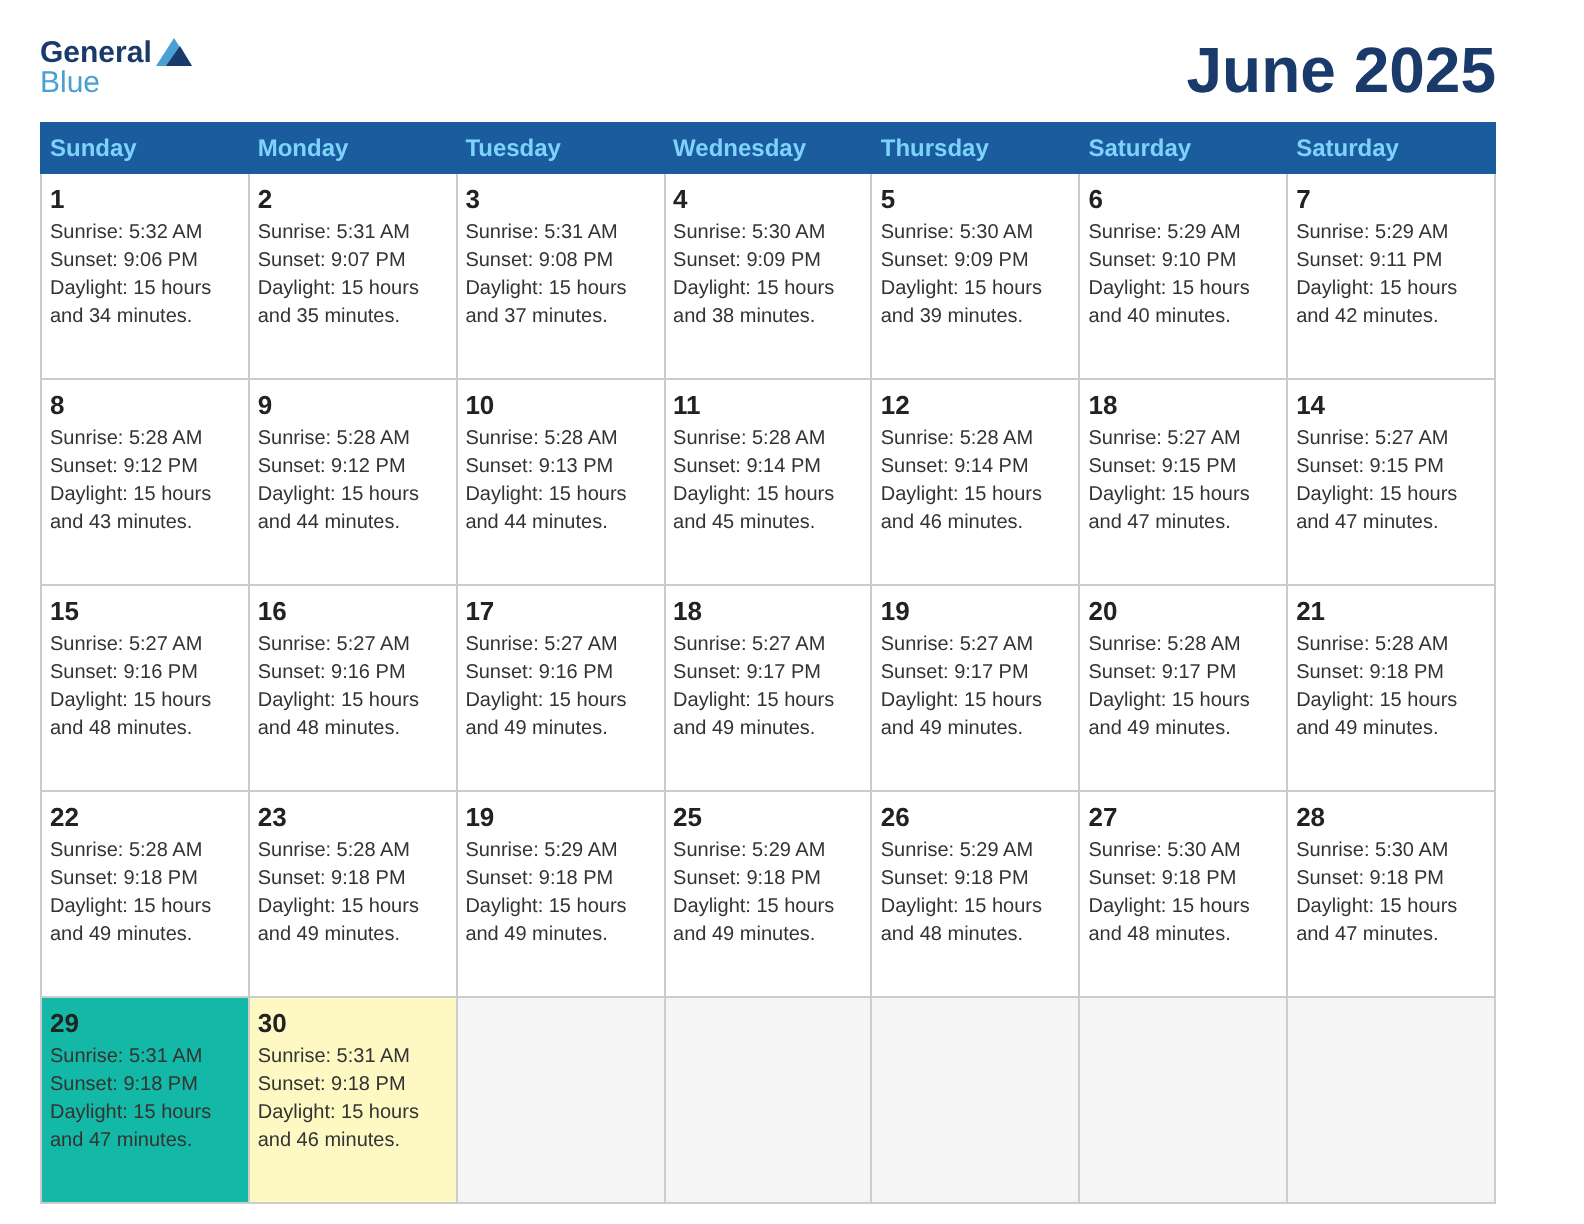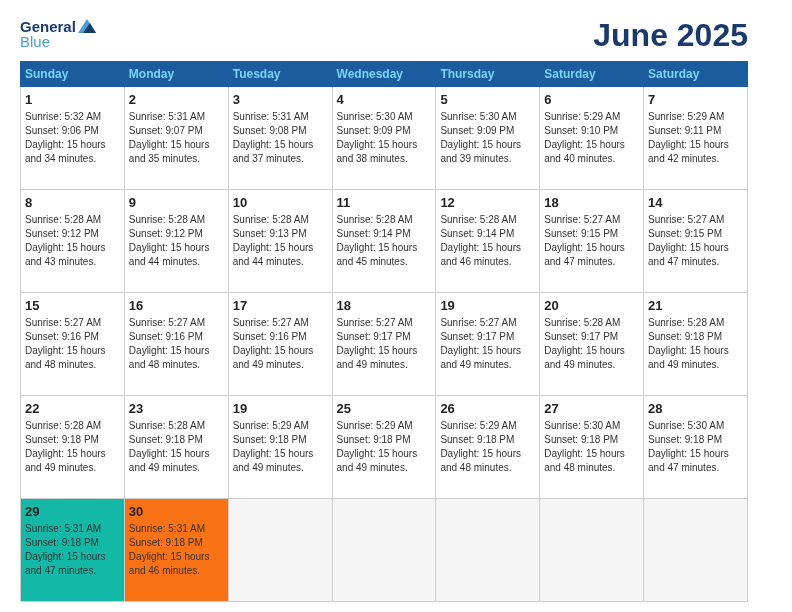--- a/index.html
+++ b/index.html
@@ -158,21 +158,21 @@
           <td><span class="day-num">22</span><span class="day-info">Sunrise: 5:28 AM<br>Sunset: 9:18 PM<br>Daylight: 15 hours and 49 minutes.</span></td>
           <td><span class="day-num">23</span><span class="day-info">Sunrise: 5:28 AM<br>Sunset: 9:18 PM<br>Daylight: 15 hours and 49 minutes.</span></td>
           <td><span class="day-num">19</span><span class="day-info">Sunrise: 5:29 AM<br>Sunset: 9:18 PM<br>Daylight: 15 hours and 49 minutes.</span></td>
           <td><span class="day-num">25</span><span class="day-info">Sunrise: 5:29 AM<br>Sunset: 9:18 PM<br>Daylight: 15 hours and 49 minutes.</span></td>
           <td><span class="day-num">26</span><span class="day-info">Sunrise: 5:29 AM<br>Sunset: 9:18 PM<br>Daylight: 15 hours and 48 minutes.</span></td>
           <td><span class="day-num">27</span><span class="day-info">Sunrise: 5:30 AM<br>Sunset: 9:18 PM<br>Daylight: 15 hours and 48 minutes.</span></td>
           <td><span class="day-num">28</span><span class="day-info">Sunrise: 5:30 AM<br>Sunset: 9:18 PM<br>Daylight: 15 hours and 47 minutes.</span></td>
         </tr>
         <tr>
           <td style="background: #14b8a6;"><span class="day-num">29</span><span class="day-info">Sunrise: 5:31 AM<br>Sunset: 9:18 PM<br>Daylight: 15 hours and 47 minutes.</span></td>
-          <td style="background: #f97316;"><span class="day-num">30</span><span class="day-info">Sunrise: 5:31 AM<br>Sunset: 9:18 PM<br>Daylight: 15 hours and 46 minutes.</span></td>
+          <td style="background: #fef9c3;"><span class="day-num">30</span><span class="day-info">Sunrise: 5:31 AM<br>Sunset: 9:18 PM<br>Daylight: 15 hours and 46 minutes.</span></td>
           <td class="empty-cell" style="background: rgb(245, 245, 245);"></td>
           <td class="empty-cell" style="background: rgb(245, 245, 245);"></td>
           <td class="empty-cell" style="background: rgb(245, 245, 245);"></td>
           <td class="empty-cell" style="background: rgb(245, 245, 245);"></td>
           <td class="empty-cell" style="background: rgb(245, 245, 245);"></td>
         </tr>
       </tbody>
   </table>
 </div>
 

